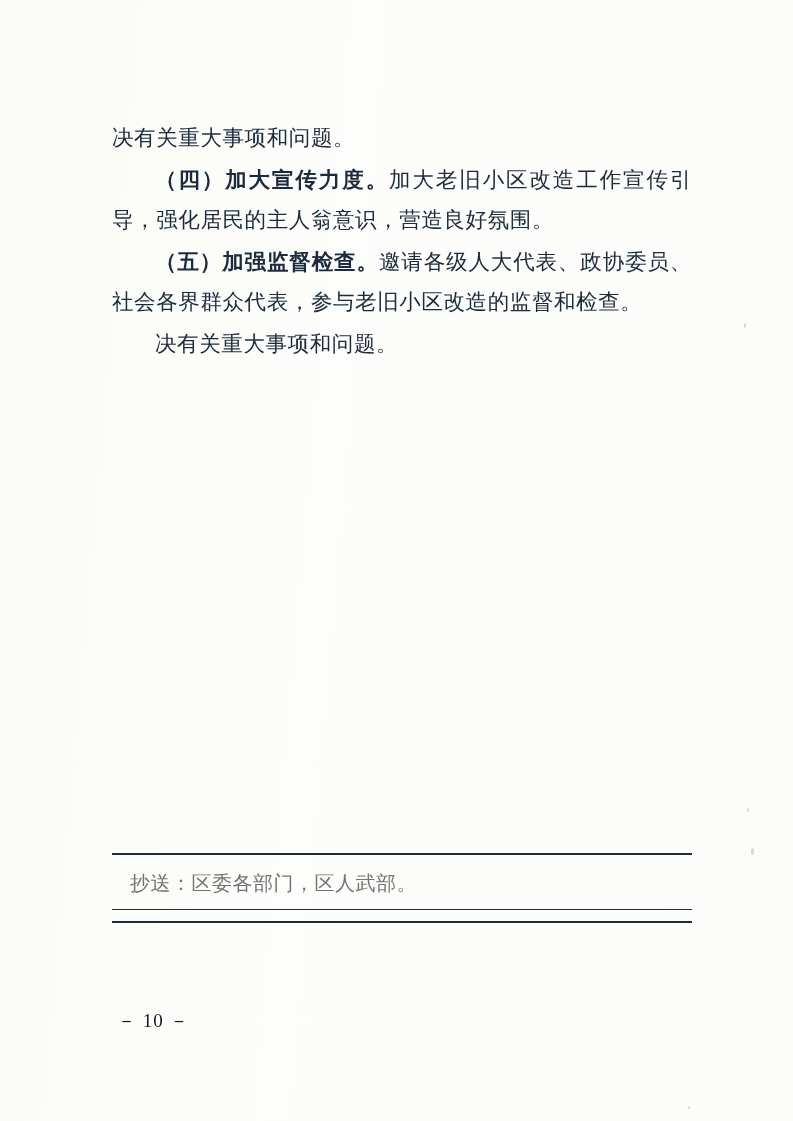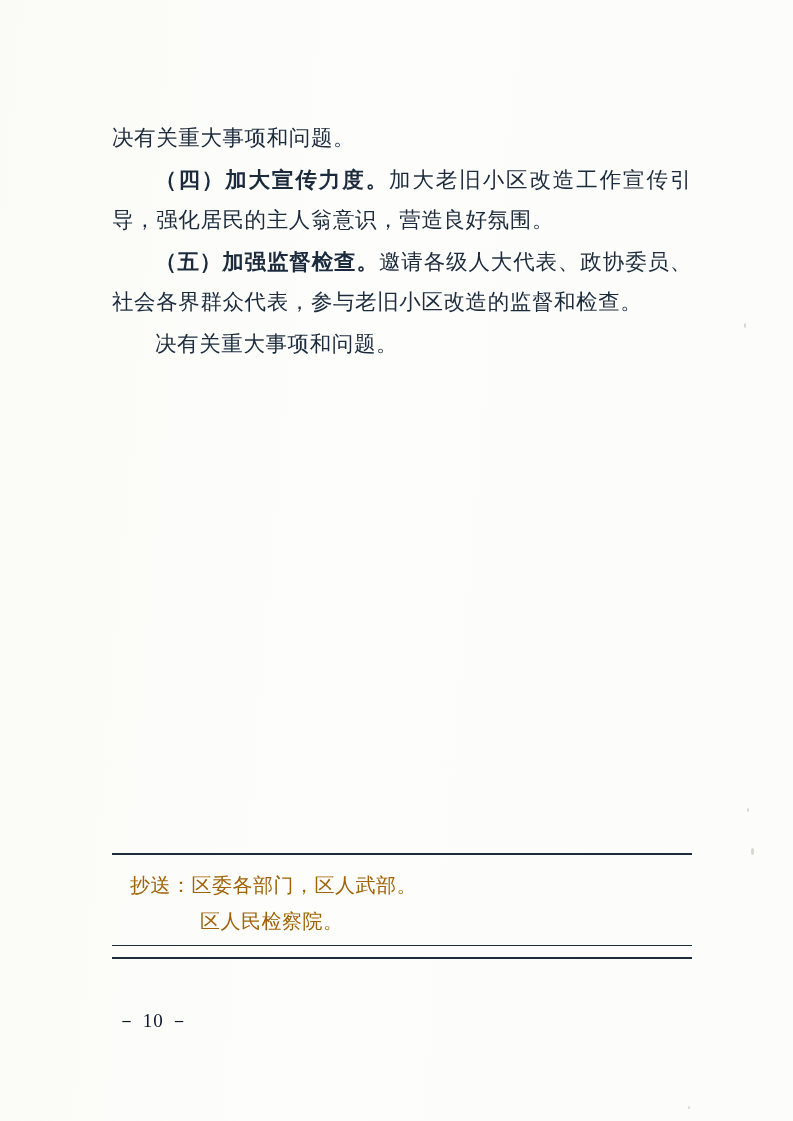--- a/index.html
+++ b/index.html
@@ -63,22 +63,22 @@
     width: 580px;
     margin: 0;
   }
   .cc-block {
     padding: 12px 0 6px 0;
   }
   .cc-line {
     font-size: 20px;
     line-height: 36px;
     letter-spacing: 0.5px;
-    color: #a16207;
-    font-family: Liberation Sans, sans-serif;
+    color: #737373;
+    font-family: Liberation Mono, monospace;
     white-space: nowrap;
   }
   .cc-line.first {
     padding-left: 18px;
   }
   .cc-line.cont {
     padding-left: 88px;
   }
   .issuer-row {
     display: flex;
@@ -143,21 +143,20 @@
     </p>
 
     <div class="spacer-block"></div>
   </div>
 
   <div class="footer">
     <div class="rule"></div>
 
     <div class="cc-block">
       <div class="cc-line first"><span>抄送：</span><span>区委各部门，区人武部。</span></div>
-      <div class="cc-line cont"><span>区人民检察院。</span></div>
     </div>
 
     <div class="rule"></div>
 
     <div class="issuer-row">
     </div>
 
     <div class="rule"></div>
   </div>
 

